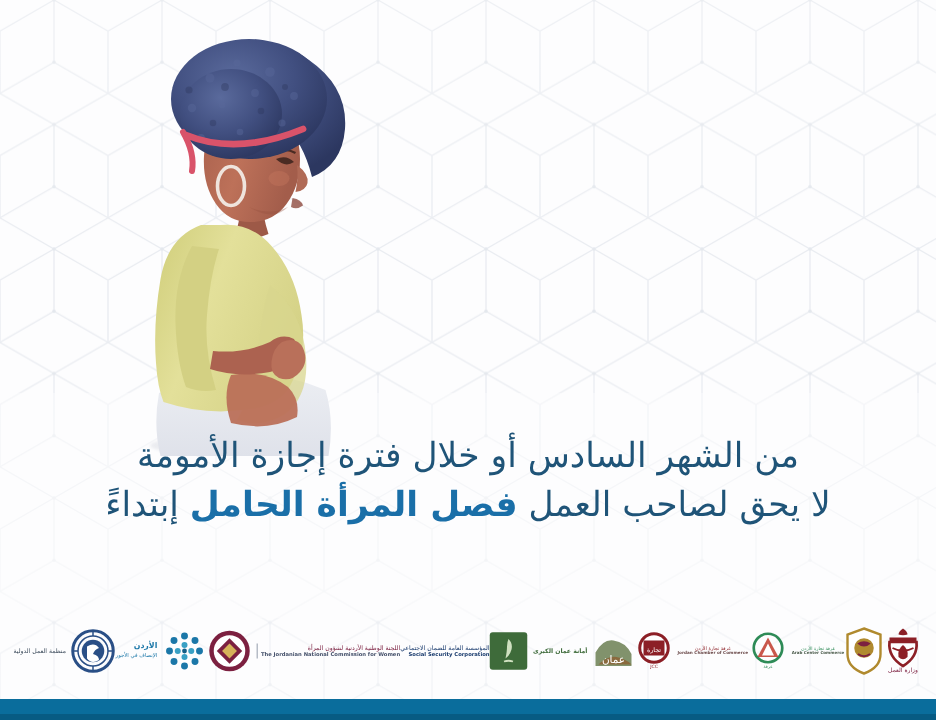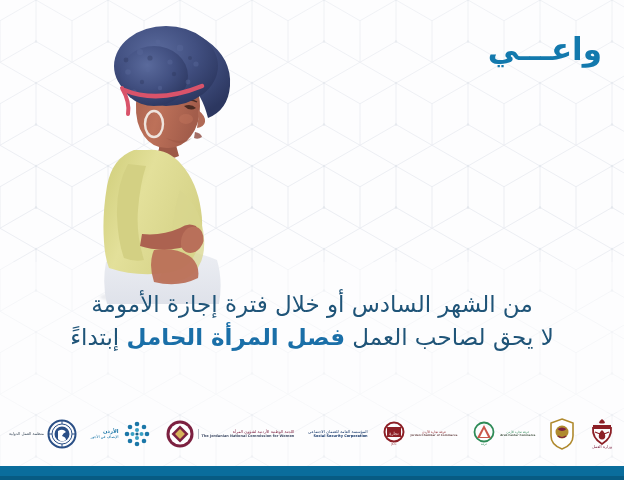--- a/index.html
+++ b/index.html
@@ -160,21 +160,20 @@
     <rect x="0" y="0" width="624" height="480" fill="#fdfdfe"></rect>
     <rect x="0" y="0" width="624" height="480" fill="url(#cubes)"></rect>
     <rect x="0" y="0" width="624" height="480" fill="url(#fade)"></rect>
 
     <rect x="0" y="262" width="624" height="150" fill="#ffffff" opacity="0.45"></rect>
   </svg>
 
   <div id="stage">
 
     <div id="brand-logo">
-      <span class="logo-ar">واعـــي</span>
     </div>
 
     <svg id="illustration" viewBox="0 0 190 290" aria-hidden="true">
       <defs>
         <radialGradient id="hairG" cx="40%" cy="32%" r="72%">
           <stop offset="0%" stop-color="#5a6a9c"></stop>
           <stop offset="55%" stop-color="#414f80"></stop>
           <stop offset="100%" stop-color="#2c3760"></stop>
         </radialGradient>
         <linearGradient id="skinG" x1="0" y1="0" x2="1" y2="0.4">
@@ -349,20 +348,35 @@
       </div>
     </div>
 
     <div class="partner">
       <div class="p-text" style="text-align:right;">
         <span class="ar" style="direction:rtl;color:#16386b;">المؤسسة العامة للضمان الاجتماعي</span>
         <span class="en" style="color:#16386b;">Social Security Corporation</span>
       </div>
     </div>
 
+    <div class="partner">
+      <svg class="p-mark" width="26" height="26" viewBox="0 0 26 26">
+        <rect x="0.5" y="0.5" width="25" height="25" rx="2" fill="#3e6b3a"></rect>
+        <path d="M13 5 q3 3 2 7 q-1 4 -4 6 q1 -5 1 -8 q0 -3 1 -5 z" fill="#cfe0c0"></path>
+        <path d="M10 20 q3 -1 6 0" stroke="#cfe0c0" stroke-width="1.2" fill="none"></path>
+      </svg>
+      <div class="p-text" style="text-align:right;direction:rtl;">
+        <span class="ar" style="color:#3e6b3a;font-weight:700;">أمانة عمان الكبرى</span>
+      </div>
+      <svg class="p-mark" width="28" height="26" viewBox="0 0 28 26">
+        <path d="M2 14 q5 -9 12 -8 q8 1 12 9 l0 8 l-24 0 z" fill="#6b7f52" opacity="0.85"></path>
+        <path d="M4 22 q6 -6 12 -5 q6 1 10 5 z" fill="#8a6a3e"></path>
+        <text x="14" y="21" font-size="7" fill="#ffffff" text-anchor="middle" font-family="DejaVu Sans, sans-serif">عمان</text>
+      </svg>
+    </div>
 
     <div class="partner">
       <svg class="p-mark" width="26" height="26" viewBox="0 0 26 26">
         <circle cx="13" cy="11" r="9.5" fill="none" stroke="#8c1f26" stroke-width="2"></circle>
         <rect x="6" y="6" width="14" height="10" fill="#8c1f26"></rect>
         <text x="13" y="13.5" font-size="4.2" fill="#ffffff" text-anchor="middle" font-family="DejaVu Sans, sans-serif">تجارة</text>
         <text x="13" y="24" font-size="3" fill="#8c1f26" text-anchor="middle" font-family="DejaVu Sans, sans-serif">JCC</text>
       </svg>
       <div class="p-text" style="text-align:center;">
         <span class="ar" style="direction:rtl;color:#8c1f26;font-size:3.2px;">غرفة تجارة الأردن</span>

